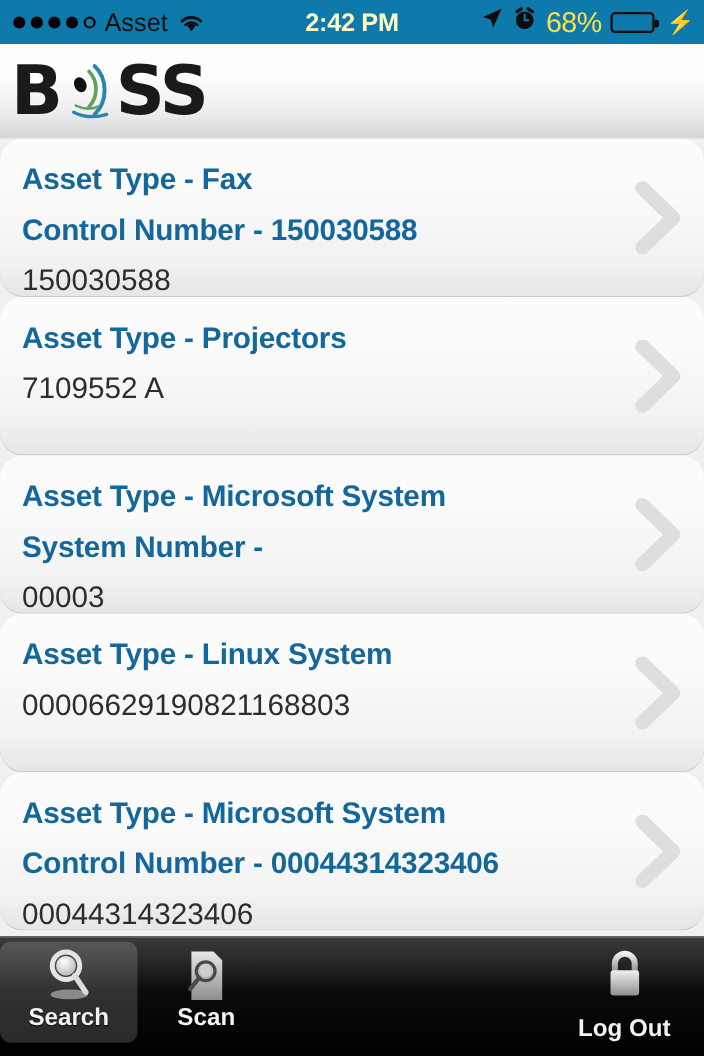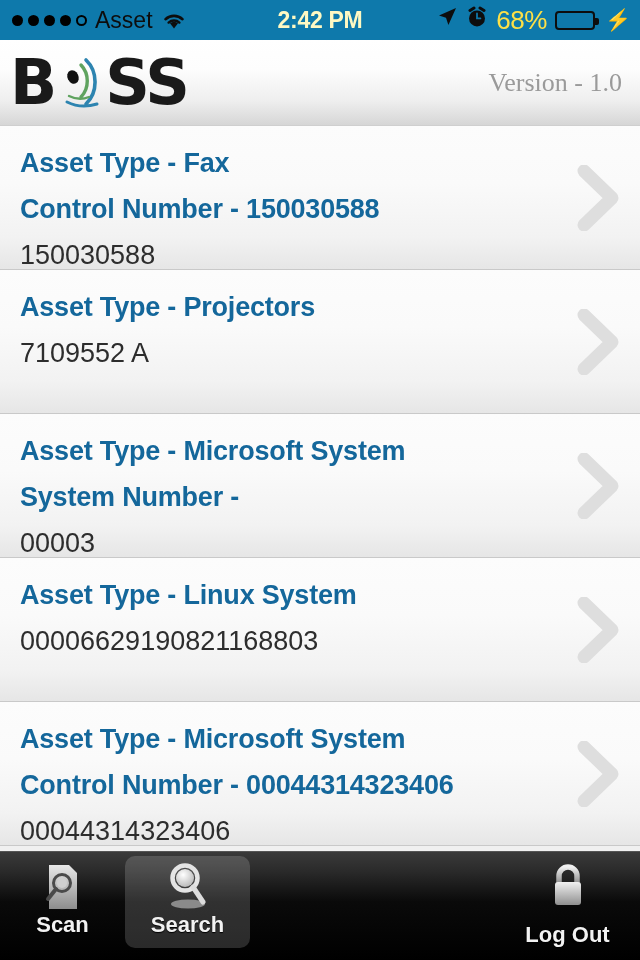--- a/index.html
+++ b/index.html
@@ -132,20 +132,21 @@
     overflow: hidden;
     background: #f0f0f0;
   }
   .row {
     position: relative;
     height: 144px;
     box-sizing: border-box;
     background: linear-gradient(to bottom, #fcfcfc 0%, #fafafa 40%, #f2f2f2 78%, #e6e6e6 100%);
     border-bottom: 1px solid #c9c9c9;
     padding: 14px 70px 0 20px;
+    border-radius: 21px;
   }
   .row .line {
     line-height: 46px;
     white-space: nowrap;
   }
   .line-title, .line-control {
     color: #14679b;
     font-weight: bold;
     font-size: 27px;
     letter-spacing: -0.2px;
@@ -256,21 +257,20 @@
             <ellipse cx="18" cy="25" rx="5.5" ry="7" fill="#111" transform="rotate(-25 18 25)"></ellipse>
             <path d="M26 13 A20 22 0 0 1 26 45" stroke="#5fa35f" stroke-width="3.4" fill="none" stroke-linecap="round"></path>
             <path d="M31 8 A26 29 0 0 1 31 52" stroke="#2d84b0" stroke-width="3.6" fill="none" stroke-linecap="round"></path>
             <path d="M12 50 Q26 57 42 52" stroke="#2d84b0" stroke-width="3" fill="none" stroke-linecap="round"></path>
             <path d="M14 44 Q24 49 34 45" stroke="#5fa35f" stroke-width="2.4" fill="none" stroke-linecap="round"></path>
           </svg>
         </span>
         <span>SS</span>
       </span>
     </div>
-    <div class="version">Version - 1.0</div>
   </div>
 
   <div class="list" id="asset-list">
       <div class="row">
         <div class="line line-title">Asset Type - Fax</div>
         <div class="line line-control">Control Number - 150030588</div>
         <div class="line line-value">150030588</div>
         <span class="chev">
           <svg width="46" height="66" viewBox="0 0 46 66">
             <path d="M8 6 L36 33 L8 60" fill="none" stroke="#dedede" stroke-width="13" stroke-linecap="round" stroke-linejoin="round"></path>
@@ -311,57 +311,57 @@
         <div class="line line-value">00044314323406</div>
         <span class="chev">
           <svg width="46" height="66" viewBox="0 0 46 66">
             <path d="M8 6 L36 33 L8 60" fill="none" stroke="#dedede" stroke-width="13" stroke-linecap="round" stroke-linejoin="round"></path>
           </svg>
         </span>
       </div>
     </div>
 
   <div class="tabbar">
+
+    <div class="tab selected">
+      <span class="tab-icon">
+        <svg width="54" height="52" viewBox="0 0 54 52">
+          <defs>
+            <radialGradient id="glens" cx="40%" cy="32%" r="70%">
+              <stop offset="0%" stop-color="#ffffff"></stop>
+                <stop offset="100%" stop-color="#b9b9b9"></stop>
+            </radialGradient>
+          </defs>
+          <ellipse cx="27" cy="43" rx="17" ry="4.5" fill="#9a9a9a" opacity="0.85"></ellipse>
+          <circle cx="24" cy="17" r="12.5" fill="none" stroke="#e4e4e4" stroke-width="4.5"></circle>
+          <circle cx="24" cy="17" r="9" fill="url(#glens)"></circle>
+          <path d="M32 26 L42 41" stroke="#dcdcdc" stroke-width="5" stroke-linecap="round"></path>
+        </svg>
+      </span>
+      <span class="tab-label">Search</span>
+    </div>
 
     <div class="tab">
       <span class="tab-icon">
         <svg width="50" height="52" viewBox="0 0 50 52">
           <defs>
             <linearGradient id="gscan" x1="0" y1="0" x2="0" y2="1">
               <stop offset="0%" stop-color="#e8e8e8"></stop>
                 <stop offset="100%" stop-color="#8d8d8d"></stop>
             </linearGradient>
           </defs>
           <path d="M11 4 h20 l8 8 v36 h-28 z" fill="url(#gscan)"></path>
           <circle cx="24" cy="22" r="8.5" fill="none" stroke="#4a4a4a" stroke-width="3"></circle>
           <circle cx="24" cy="22" r="5" fill="#cfcfcf"></circle>
           <path d="M18 28 L10 38" stroke="#4a4a4a" stroke-width="4" stroke-linecap="round"></path>
         </svg>
       </span>
       <span class="tab-label">Scan</span>
     </div>
 
-    <div class="tab selected">
-      <span class="tab-icon">
-        <svg width="54" height="52" viewBox="0 0 54 52">
-          <defs>
-            <radialGradient id="glens" cx="40%" cy="32%" r="70%">
-              <stop offset="0%" stop-color="#ffffff"></stop>
-                <stop offset="100%" stop-color="#b9b9b9"></stop>
-            </radialGradient>
-          </defs>
-          <ellipse cx="27" cy="43" rx="17" ry="4.5" fill="#9a9a9a" opacity="0.85"></ellipse>
-          <circle cx="24" cy="17" r="12.5" fill="none" stroke="#e4e4e4" stroke-width="4.5"></circle>
-          <circle cx="24" cy="17" r="9" fill="url(#glens)"></circle>
-          <path d="M32 26 L42 41" stroke="#dcdcdc" stroke-width="5" stroke-linecap="round"></path>
-        </svg>
-      </span>
-      <span class="tab-label">Search</span>
-    </div>
-
     <div class="tab-spacer"></div>
 
     <div class="tab tab-right">
       <span class="tab-icon">
         <svg width="44" height="52" viewBox="0 0 44 52">
           <defs>
             <linearGradient id="glock" x1="0" y1="0" x2="0" y2="1">
               <stop offset="0%" stop-color="#f0f0f0"></stop>
                 <stop offset="100%" stop-color="#8f8f8f"></stop>
             </linearGradient>

